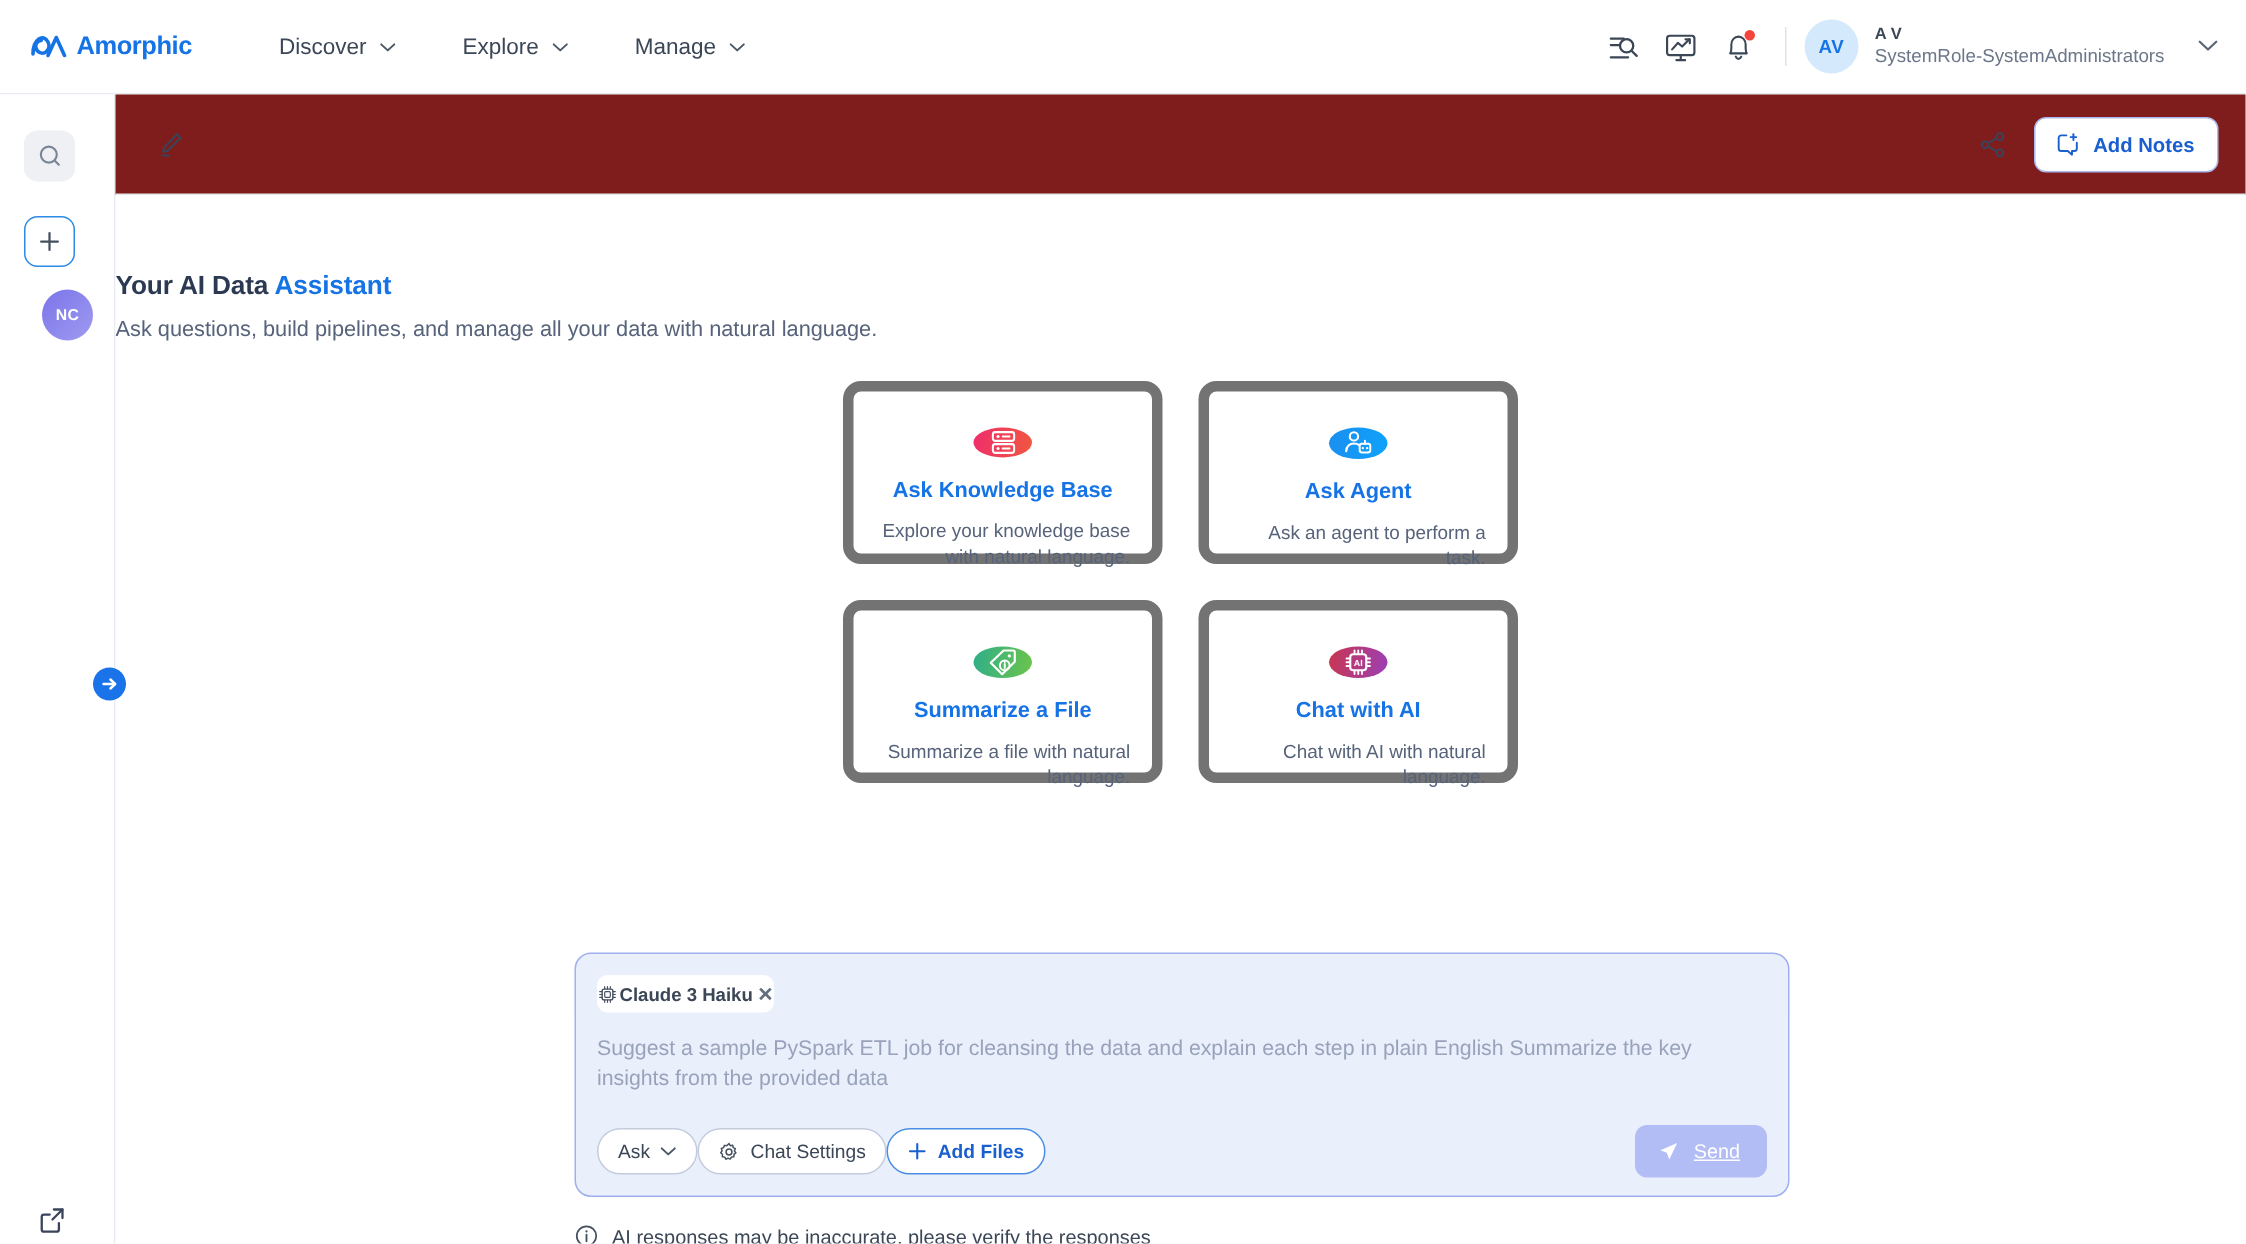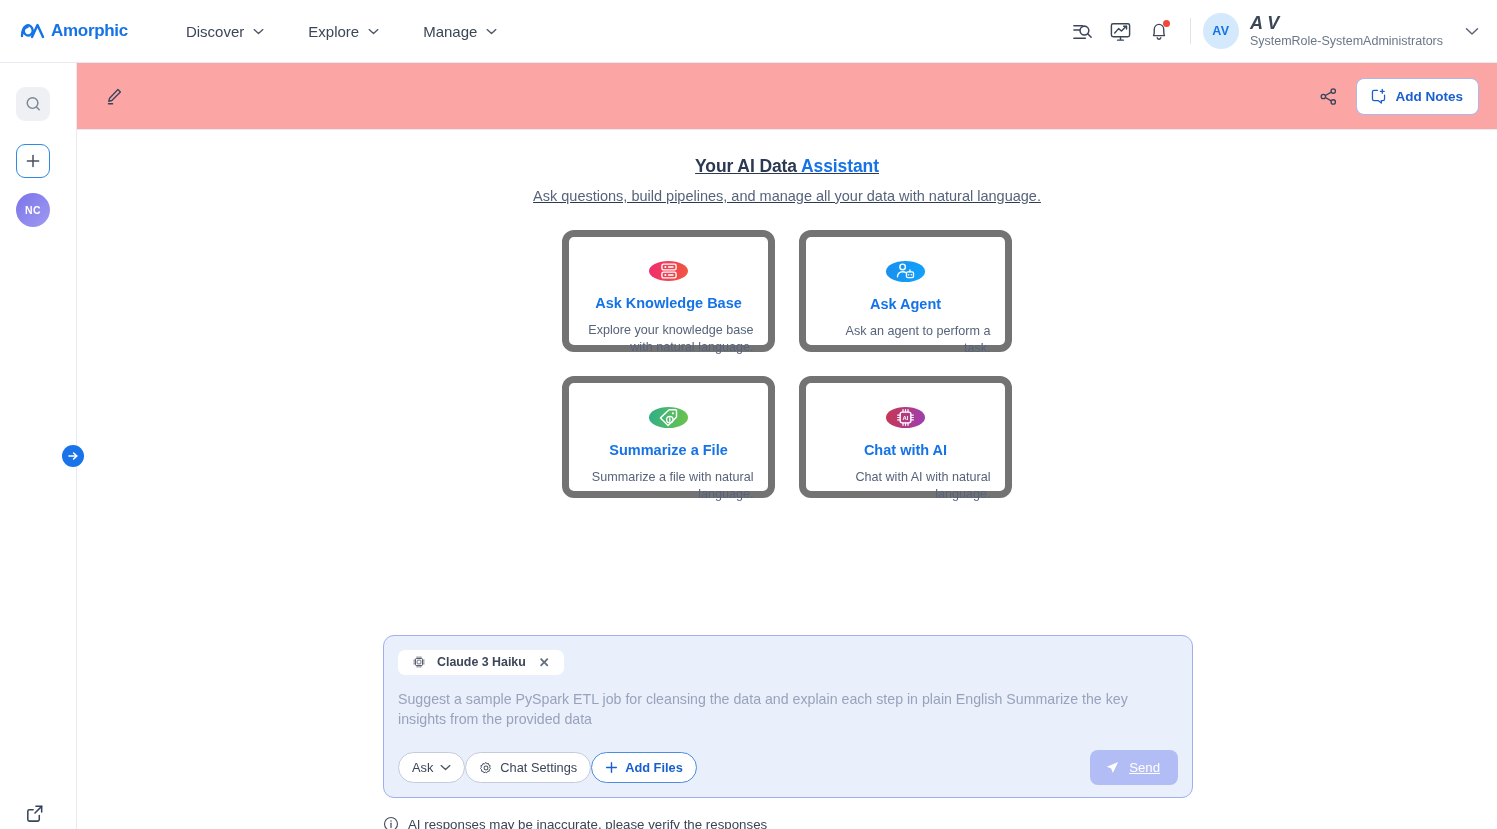--- a/index.html
+++ b/index.html
@@ -45,41 +45,41 @@
     background: #f4453c;
   }
   .divider-v { width: 1px; height: 26px; background: #dfe3ea; margin: 0 12px; }
   .avatar {
     width: 36px; height: 36px; border-radius: 50%;
     background: #d4e9fb; color: #1573e6;
     display: flex; align-items: center; justify-content: center;
     font-size: 12.5px; font-weight: 700; letter-spacing: 0.3px;
   }
   .user-block { margin-left: 11px; line-height: 1.18; }
-  .user-name { font-size: 18px; font-weight: 700; color: #3b4656; font-style: italic; }
+  .user-name { font-size: 11px; font-weight: 700; color: #3b4656; }
   .user-role { font-size: 12.5px; color: #6b7789; }
   .user-chev { margin-left: 22px; cursor: pointer; }
 
   
   .rail {
     position: absolute; top: 63px; left: 0;
     width: 77px; height: 766px;
     background: #ffffff;
     border-right: 1px solid #e7eaf0;
   }
   .rail-btn {
     position: absolute; left: 16px;
     width: 34px; height: 34px; border-radius: 9px;
     display: flex; align-items: center; justify-content: center;
     cursor: pointer;
   }
   .rail-search { top: 24px; background: #eef0f4; }
   .rail-add { top: 81px; background: #ffffff; border: 1.4px solid #2d8ae5; }
   .rail-nc {
-    top: 130px; left: 16px; width: 34px; height: 34px; border-radius: 50%;
+    top: 130px; left: 28px; width: 34px; height: 34px; border-radius: 50%;
     background: linear-gradient(135deg, #7b74ea 0%, #9f9bf0 100%);
     color: #ffffff; font-size: 10.5px; font-weight: 700;
     display: flex; align-items: center; justify-content: center;
     position: absolute; cursor: pointer; letter-spacing: 0.3px;
   }
   .rail-bottom {
     position: absolute; left: 18px; bottom: 0px;
     width: 32px; height: 32px;
     display: flex; align-items: center; justify-content: center; cursor: pointer;
   }
@@ -88,21 +88,21 @@
     width: 22px; height: 22px; border-radius: 50%;
     background: #1a73e8;
     display: flex; align-items: center; justify-content: center;
     cursor: pointer; z-index: 5;
   }
 
   
   .subbar {
     position: absolute; top: 63px; left: 77px;
     width: 1420px; height: 67px;
-    background: #fca5a5;
+    background: #7f1d1d;
     border-bottom: 1px solid #e7eaf0;
     display: flex; align-items: center;
   }
   .pencil-btn {
     margin-left: 24px; width: 26px; height: 26px;
     display: flex; align-items: center; justify-content: center; cursor: pointer;
   }
   .subbar-right { margin-left: auto; display: flex; align-items: center; margin-right: 18px; gap: 14px; }
   .share-btn { width: 26px; height: 26px; display: flex; align-items: center; justify-content: center; cursor: pointer; }
   .addnotes {
@@ -113,21 +113,21 @@
     background: #ffffff;
   }
 
   
   .main {
     position: absolute; top: 130px; left: 77px;
     width: 1420px; height: 699px;
     background: #ffffff;
     overflow: hidden;
   }
-  .hero { text-align: center; margin-top: 26px; text-decoration: underline; }
+  .hero { margin-top: 50px; }
   .hero h1 {
     font-size: 17.5px; font-weight: 700; color: #2b3a52;
     letter-spacing: -0.1px;
   }
   .hero h1 .accent { color: #1573e6; }
   .hero p {
     margin-top: 11px; font-size: 14.5px; color: #56637a; font-weight: 400;
   }
 
   .cards {
@@ -159,23 +159,23 @@
 
   
   .composer {
     position: absolute; left: 306px; top: 505px;
     width: 810px; border-radius: 11px;
     border: 1px solid #9fb0ee;
     background: #eaeffc;
     padding: 14px 14px 12px 14px;
   }
   .model-chip {
-    display: inline-flex; align-items: flex-start; gap: 11px;
+    display: inline-flex; align-items: center; gap: 1px;
     background: #ffffff; border-radius: 7px;
-    padding: 5px 14px; font-size: 12.4px; font-weight: 600; color: #3b4656;
+    padding: 5px 0; font-size: 12.4px; font-weight: 600; color: #3b4656;
     cursor: pointer;
   }
   .chip-x { color: #64707f; font-size: 13px; cursor: pointer; margin-left: 2px; }
   .composer-input {
     margin-top: 15px; width: 760px;
     font-size: 14.2px; color: #98a3bb; line-height: 1.38;
     min-height: 40px; cursor: text;
   }
   .composer-bar {
     margin-top: 20px; display: flex; align-items: center; 

